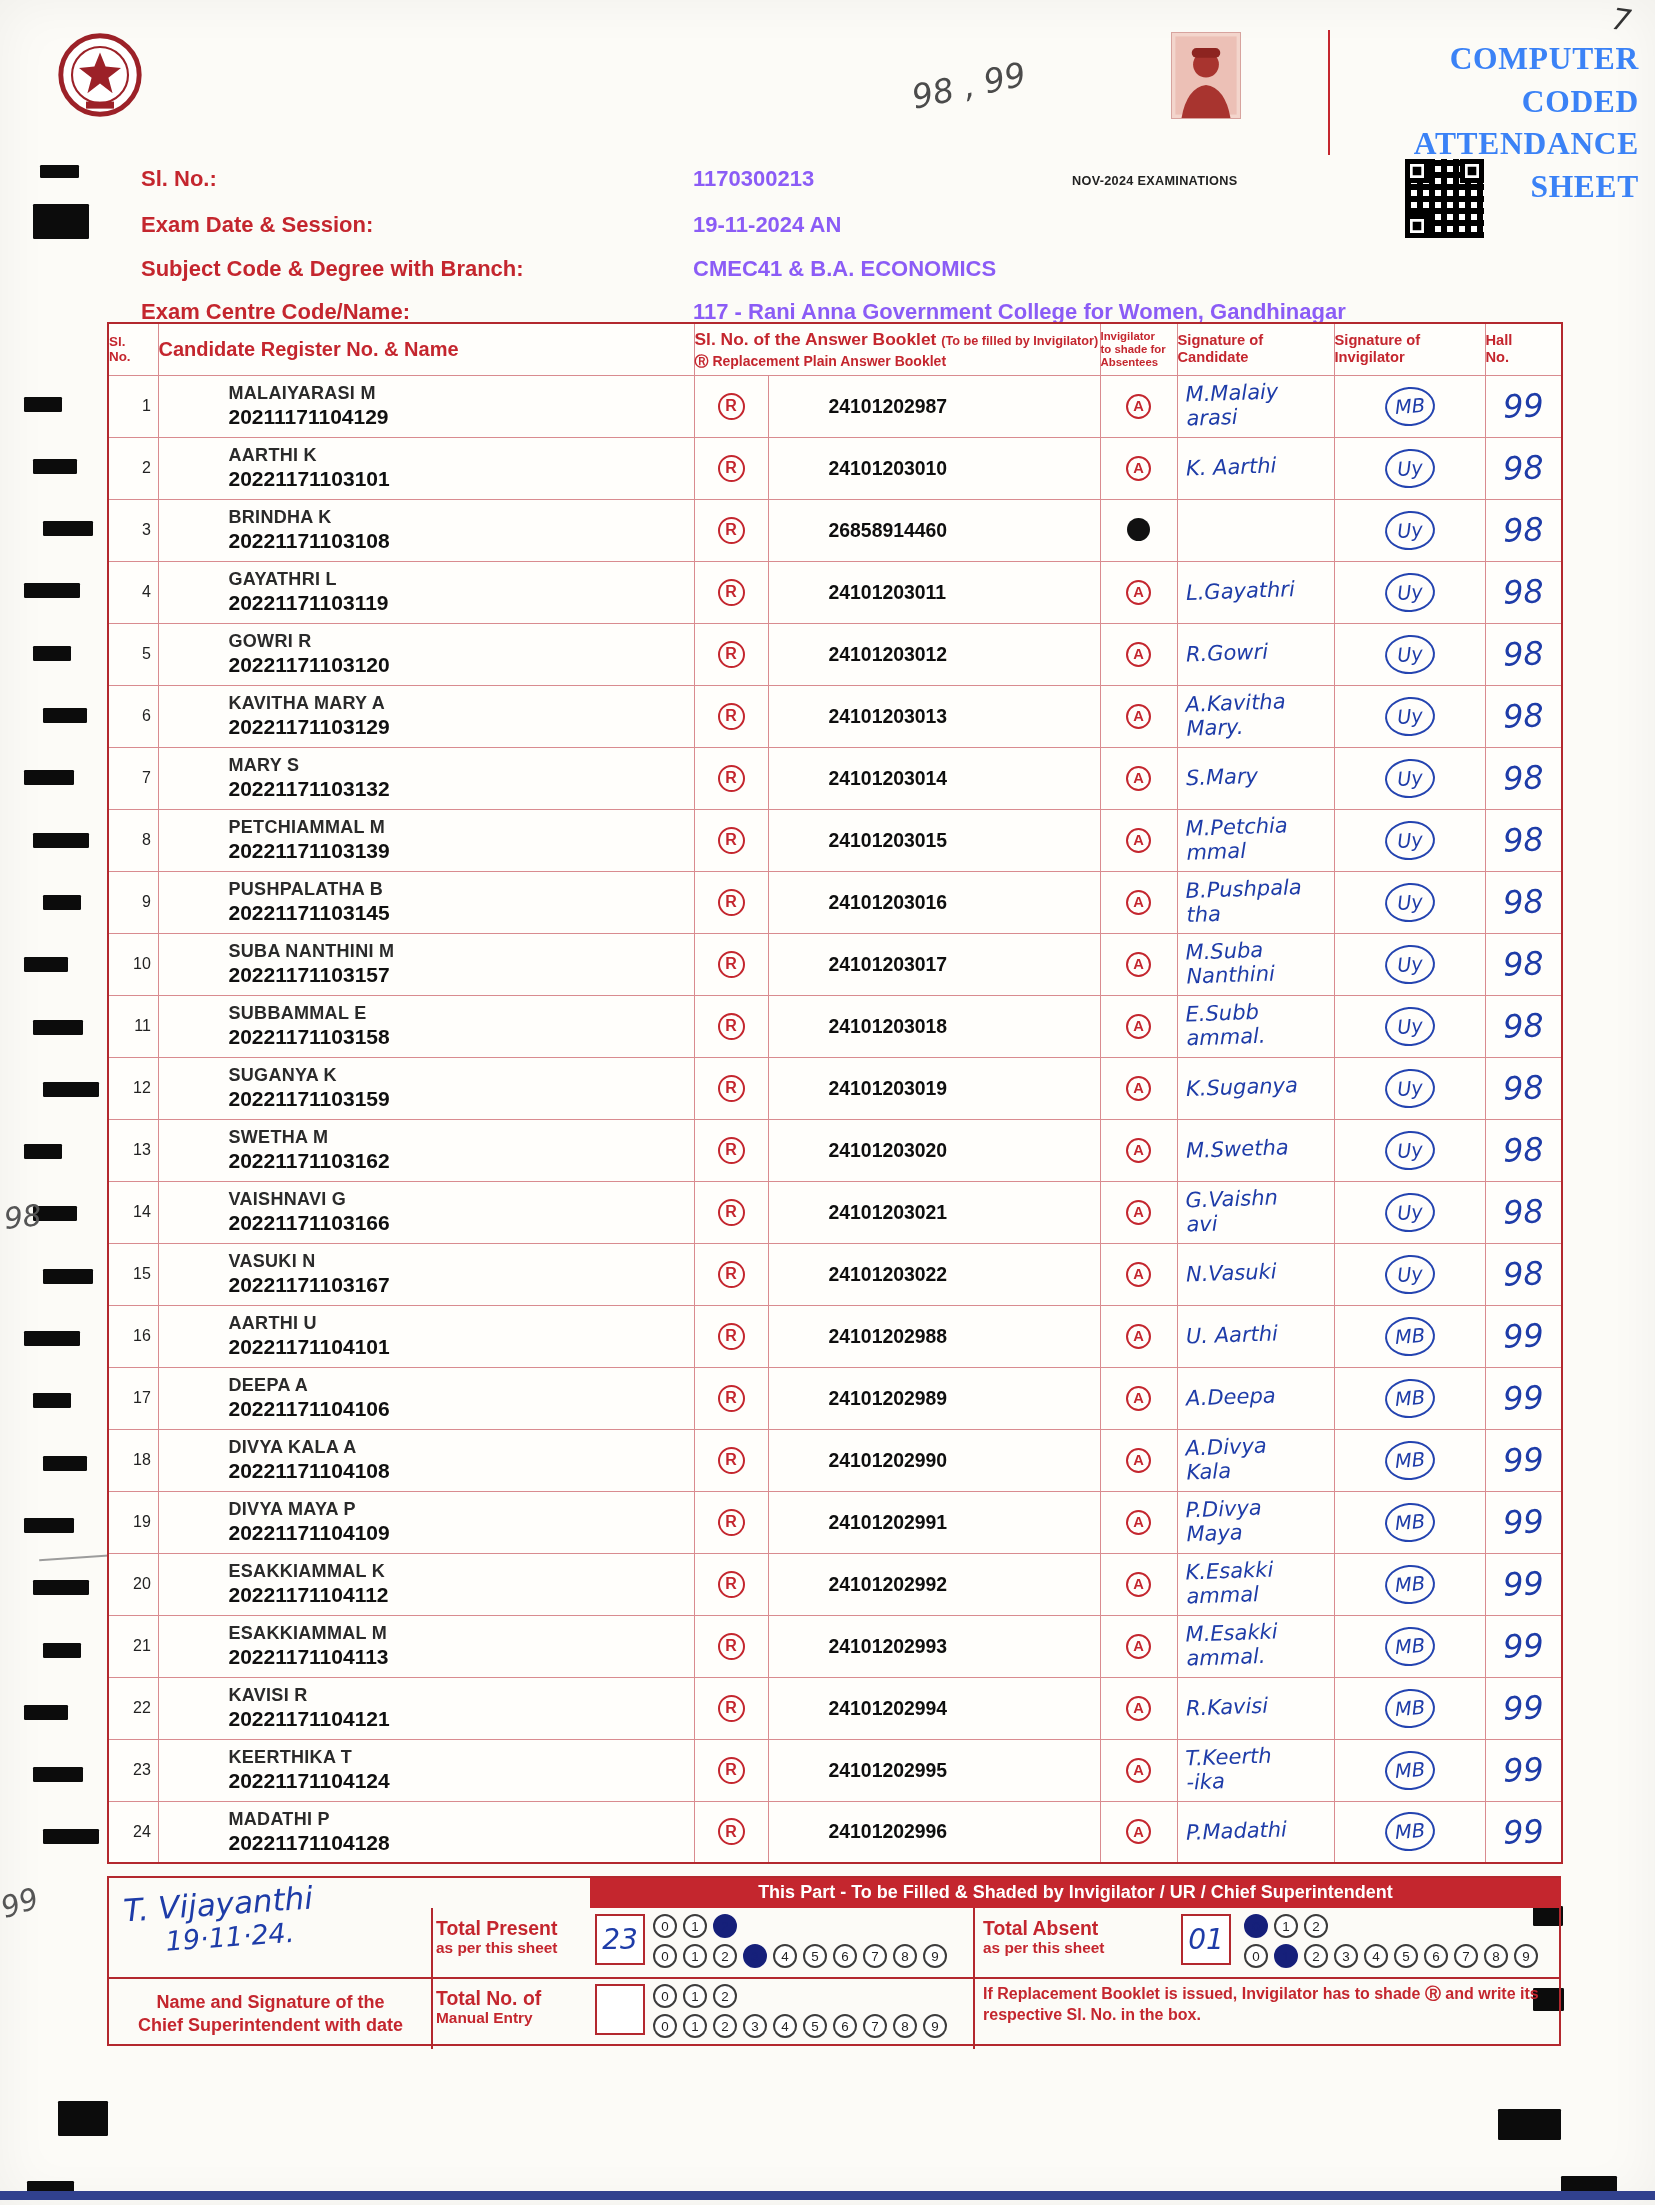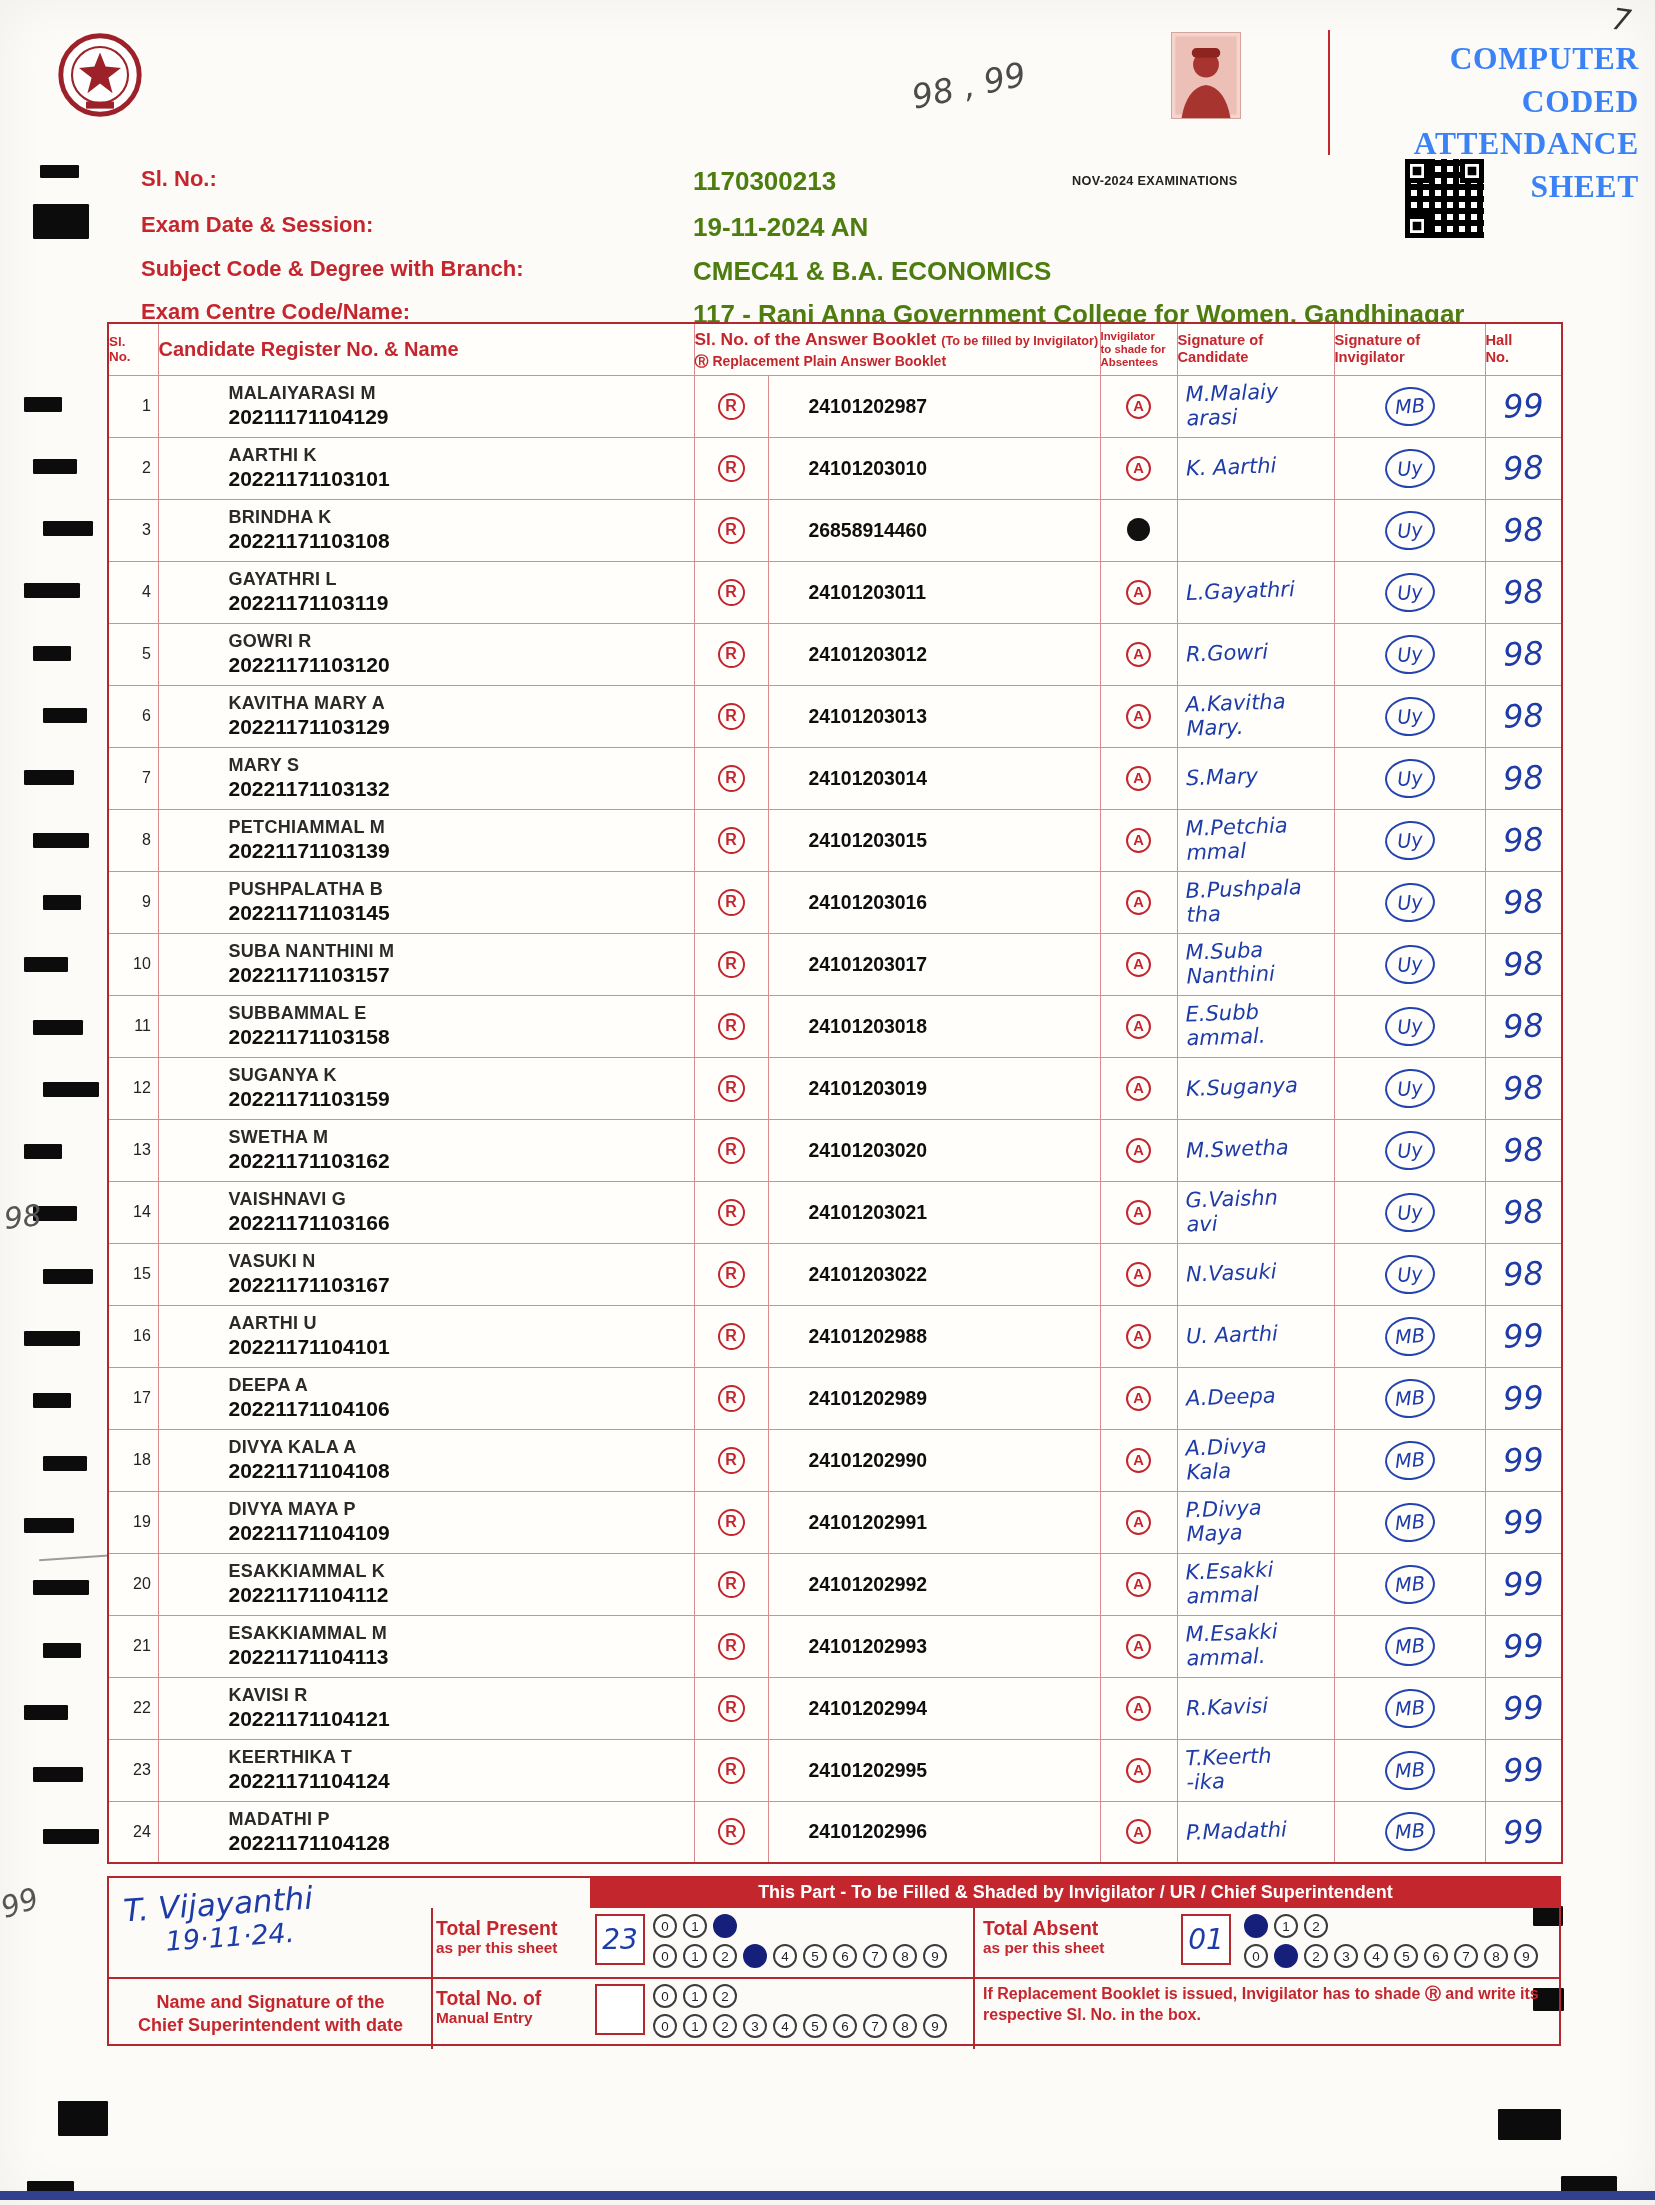--- a/index.html
+++ b/index.html
@@ -29,21 +29,21 @@
   .fp1{left:0;top:0}.fp2{right:0;top:0}.fp3{left:0;bottom:0}
   .top-note{left:911px;top:66px;font-size:33px;transform:rotate(-12deg)}
   .corner-note{left:1612px;top:2.7px;font-size:29.5px;color:#333;transform:rotate(8deg)}
   .margin-note-1{left:4px;top:1200px;font-size:29.5px;color:#555;transform:rotate(-6deg)}
   .margin-note-2{left:1.3px;top:1886px;font-size:29.5px;color:#555;transform:rotate(-18deg)}
   .pencil-line{position:absolute;left:39px;top:1554px;width:154px;height:2px;background:#9c9c9c;transform:rotate(-4deg)}
   .bottom-strip{position:absolute;left:0;top:2191px;width:1656px;height:9.4px;background:#31418e}
 
   
   .f-label{position:absolute;left:141px;color:#c4262e;font-weight:bold;font-size:22px}
-  .f-value{position:absolute;left:693px;color:#4d7c0f;font-weight:bold;font-size:26px}
+  .f-value{position:absolute;left:693px;color:#8b5cf6;font-weight:bold;font-size:22px}
 
   
   .att-table{position:absolute;left:107px;top:322px;width:1454px;border-collapse:collapse;table-layout:fixed;
              border:2.7px solid #b3282e;background:#fffefb}
   .att-table th,.att-table td{border:1.3px solid #d98b8f}
   .att-table thead th{height:52px;color:#c4262e;font-weight:bold;vertical-align:middle;text-align:left;line-height:1.15}
   .th-sl{font-size:13.4px}
   .th-cand{font-size:20px}
   .th-bk .bk1{font-size:17.4px}
   .th-bk .bk-paren{font-size:12.7px;font-weight:bold}
@@ -52,21 +52,21 @@
   .th-sig{font-size:14.7px}
   .th-hall{font-size:14.7px}
   .att-table tbody td{height:62px;vertical-align:middle}
   td.c-sl{font-size:16px;color:#222;text-align:right;padding-right:6.7px}
   td.c-cand{padding-left:70px}
   .cand-name{font-size:18px;font-weight:bold;color:#2a2a2a;letter-spacing:0.3px}
   .cand-reg{font-size:21px;font-weight:bold;color:#101010;margin-top:1.3px}
   td.c-r{text-align:center}
   .r-badge{display:inline-flex;align-items:center;justify-content:center;width:27px;height:27px;border:2px solid #c4262e;
            border-radius:50%;color:#c4262e;font-weight:bold;font-size:16px}
-  td.c-bk{font-size:19.4px;font-weight:bold;color:#0e0e0e;padding-left:40px}
+  td.c-bk{font-size:19.4px;font-weight:bold;color:#0e0e0e;padding-left:60px}
   td.c-abs{text-align:center}
   .a-badge{display:inline-flex;align-items:center;justify-content:center;width:25px;height:25px;border:2px solid #c4262e;
            border-radius:50%;color:#c4262e;font-weight:bold;font-size:14.7px}
   .abs-dot{display:inline-block;width:23px;height:23px;border-radius:50%;background:#111}
   td.c-sigc{padding-left:8px}
   .sigc{font-size:21px;line-height:1.12;white-space:pre-line;display:inline-block;transform:rotate(-2deg)}
   td.c-sigi{text-align:center}
   .sigi-circle{display:inline-flex;align-items:center;justify-content:center;min-width:50px;height:39px;
                border:2px solid #2444b0;border-radius:50%;font-size:19.4px;transform:rotate(-4deg)}
   td.c-hall{text-align:center}

